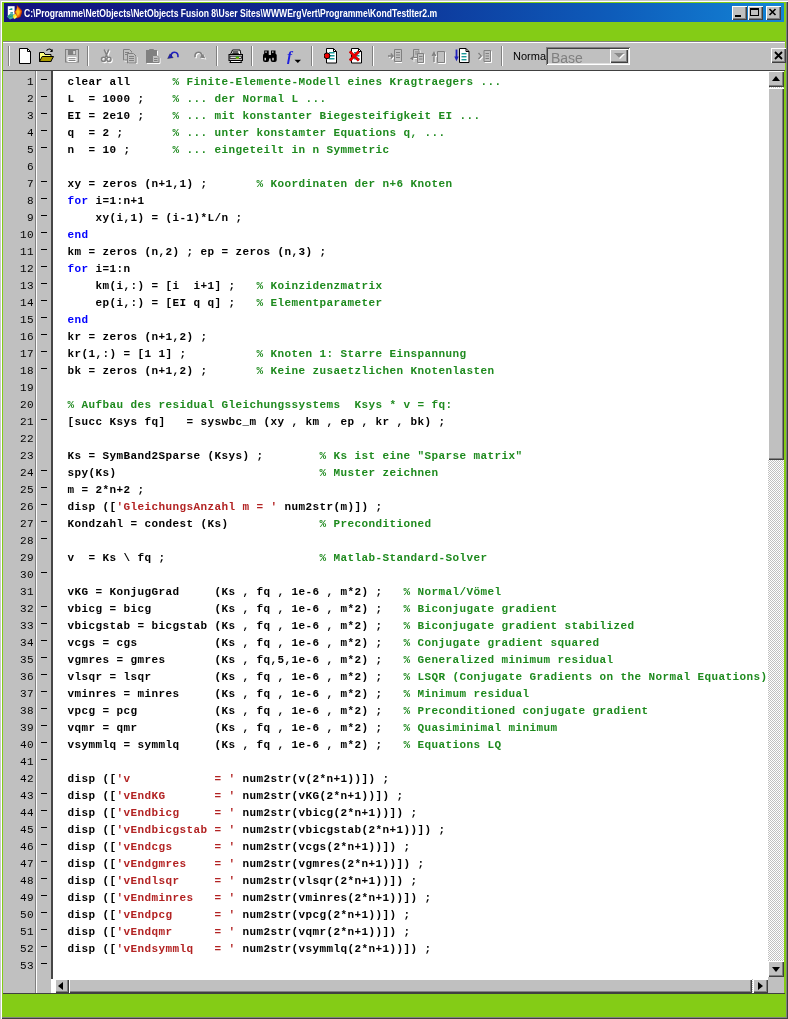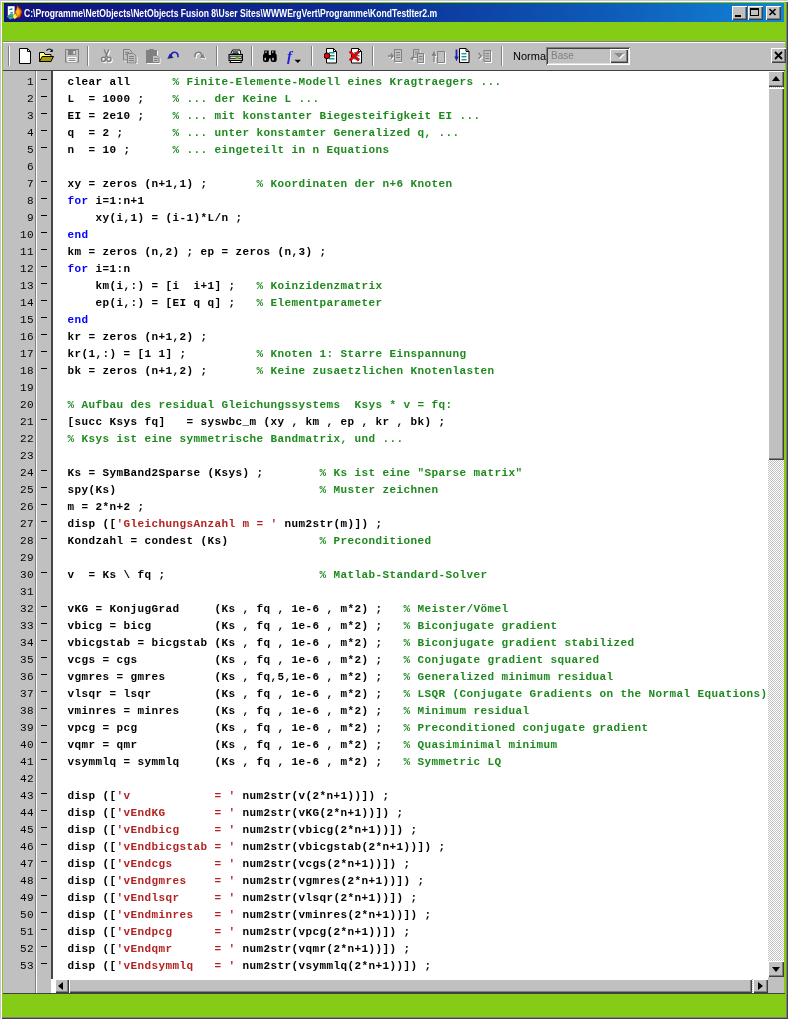--- a/index.html
+++ b/index.html
@@ -13,21 +13,21 @@
 .tbtn{position:absolute;top:3px;width:15px;height:14px;background:#c0c0c0;box-shadow:inset 1px 1px 0 #ffffff, inset -1px -1px 0 #404040, inset -2px -2px 0 #808080}
 #menubar{position:absolute;left:3px;top:22px;width:782px;height:19px;font-size:11.5px;color:#000}
 #menubar span{position:absolute;top:3px;white-space:pre}
 #menubar u{text-decoration:underline;text-underline-offset:1px}
 #mgroove{position:absolute;left:3px;top:41px;width:782px;height:2px;border-top:1px solid #808080;background:#fff}
 #toolbar{position:absolute;left:3px;top:43px;width:782px;height:27px;background:#c0c0c0}
 .tsep{position:absolute;top:3px;width:2px;height:20px;border-left:1px solid #808080;border-right:1px solid #fff}
 .ticon{position:absolute;top:5px;width:16px;height:16px}
 #stacklbl{position:absolute;left:510px;top:7px;font-size:11px;color:#000}
 #combo{position:absolute;left:543px;top:4px;width:84px;height:18px;background:#c0c0c0;box-shadow:inset 1px 1px 0 #808080, inset -1px -1px 0 #fff, inset 2px 2px 0 #404040, inset -2px -2px 0 #dfdfdf}
-#combo .txt{position:absolute;left:5px;top:3px;font-size:10px;color:#808080}
+#combo .txt{position:absolute;left:5px;top:3px;font-size:14px;color:#808080}
 #combo .btn{position:absolute;right:2px;top:2px;width:18px;height:14px;background:#c0c0c0;box-shadow:inset 1px 1px 0 #ffffff, inset -1px -1px 0 #404040, inset -2px -2px 0 #808080}
 #combo .btn i{position:absolute;left:5px;top:5px;border:5px solid transparent;border-top:5px solid #fff;border-bottom:none}
 #combo .btn b{position:absolute;left:4px;top:4px;border:5px solid transparent;border-top:5px solid #8a8a8a;border-bottom:none}
 #tclose{position:absolute;left:768px;top:5px;width:15px;height:15px;background:#c0c0c0;box-shadow:inset 1px 1px 0 #ffffff, inset -1px -1px 0 #404040, inset -2px -2px 0 #808080}
 
 #edtop{position:absolute;left:3px;top:70px;width:782px;height:1px;background:#404040}
 #gutter1{position:absolute;left:3px;top:71px;width:33px;height:922px;background:#c0c0c0;border-right:1px solid #808080}
 #gutter2{position:absolute;left:36px;top:71px;width:17px;height:922px;background:#c0c0c0;border-left:1px solid #fff;border-right:2px solid #464646}
 #codearea{position:absolute;left:53px;top:71px;width:715px;height:908px;background:#fff;overflow:hidden}
 pre{font-family:"Liberation Mono",monospace;font-size:11px;font-weight:bold;line-height:17px;letter-spacing:0.4px}
@@ -286,60 +286,59 @@
       </div>
       <div id="tclose"><svg width="15" height="15" viewBox="0 0 15 15">
           <path d="M4 4l7 7M11 4l-7 7" stroke="#000" stroke-width="1.8"></path>
         </svg></div>
     </div>
 <div id="edtop"></div>
 <div id="gutter1"></div>
 <div id="gutter2"></div>
 <div id="codearea">
       <pre id="code">clear all      <span class="c">% Finite-Elemente-Modell eines Kragtraegers ...</span>
-L  = 1000 ;    <span class="c">% ... der Keine L ...</span>
+L  = 1000 ;    <span class="c">% ... der Normal L ...</span>
 EI = 2e10 ;    <span class="c">% ... mit konstanter Biegesteifigkeit EI ...</span>
-q  = 2 ;       <span class="c">% ... unter konstamter Generalized q, ...</span>
-n  = 10 ;      <span class="c">% ... eingeteilt in n Equations</span>
+q  = 2 ;       <span class="c">% ... unter konstamter Equations q, ...</span>
+n  = 10 ;      <span class="c">% ... eingeteilt in n Symmetric</span>
 
 xy = zeros (n+1,1) ;       <span class="c">% Koordinaten der n+6 Knoten</span>
 <span class="k">for</span> i=1:n+1
     xy(i,1) = (i-1)*L/n ;
 <span class="k">end</span>
 km = zeros (n,2) ; ep = zeros (n,3) ;
 <span class="k">for</span> i=1:n
     km(i,:) = [i  i+1] ;   <span class="c">% Koinzidenzmatrix</span>
     ep(i,:) = [EI q q] ;   <span class="c">% Elementparameter</span>
 <span class="k">end</span>
 kr = zeros (n+1,2) ;
 kr(1,:) = [1 1] ;          <span class="c">% Knoten 1: Starre Einspannung</span>
 bk = zeros (n+1,2) ;       <span class="c">% Keine zusaetzlichen Knotenlasten</span>
 
 <span class="c">% Aufbau des residual Gleichungssystems  Ksys * v = fq:</span>
 [succ Ksys fq]   = syswbc_m (xy , km , ep , kr , bk) ;
-<span class="c">% Ksys ist eine symmetrische Bandmatrix, und ...</span>
 
 Ks = SymBand2Sparse (Ksys) ;        <span class="c">% Ks ist eine "Sparse matrix"</span>
 spy(Ks)                             <span class="c">% Muster zeichnen</span>
 m = 2*n+2 ;
 disp ([<span class="s">'GleichungsAnzahl m = '</span> num2str(m)]) ;
 Kondzahl = condest (Ks)             <span class="c">% Preconditioned</span>
 
 v  = Ks \ fq ;                      <span class="c">% Matlab-Standard-Solver</span>
 
-vKG = KonjugGrad     (Ks , fq , 1e-6 , m*2) ;   <span class="c">% Meister/Vömel</span>
+vKG = KonjugGrad     (Ks , fq , 1e-6 , m*2) ;   <span class="c">% Normal/Vömel</span>
 vbicg = bicg         (Ks , fq , 1e-6 , m*2) ;   <span class="c">% Biconjugate gradient</span>
 vbicgstab = bicgstab (Ks , fq , 1e-6 , m*2) ;   <span class="c">% Biconjugate gradient stabilized</span>
 vcgs = cgs           (Ks , fq , 1e-6 , m*2) ;   <span class="c">% Conjugate gradient squared</span>
 vgmres = gmres       (Ks , fq,5,1e-6 , m*2) ;   <span class="c">% Generalized minimum residual</span>
 vlsqr = lsqr         (Ks , fq , 1e-6 , m*2) ;   <span class="c">% LSQR (Conjugate Gradients on the Normal Equations)</span>
 vminres = minres     (Ks , fq , 1e-6 , m*2) ;   <span class="c">% Minimum residual</span>
 vpcg = pcg           (Ks , fq , 1e-6 , m*2) ;   <span class="c">% Preconditioned conjugate gradient</span>
 vqmr = qmr           (Ks , fq , 1e-6 , m*2) ;   <span class="c">% Quasiminimal minimum</span>
-vsymmlq = symmlq     (Ks , fq , 1e-6 , m*2) ;   <span class="c">% Symmetric LQ</span>
+vsymmlq = symmlq     (Ks , fq , 1e-6 , m*2) ;   <span class="c">% Equations LQ</span>
 
 disp ([<span class="s">'v            = '</span> num2str(v(2*n+1))]) ;
 disp ([<span class="s">'vEndKG       = '</span> num2str(vKG(2*n+1))]) ;
 disp ([<span class="s">'vEndbicg     = '</span> num2str(vbicg(2*n+1))]) ;
 disp ([<span class="s">'vEndbicgstab = '</span> num2str(vbicgstab(2*n+1))]) ;
 disp ([<span class="s">'vEndcgs      = '</span> num2str(vcgs(2*n+1))]) ;
 disp ([<span class="s">'vEndgmres    = '</span> num2str(vgmres(2*n+1))]) ;
 disp ([<span class="s">'vEndlsqr     = '</span> num2str(vlsqr(2*n+1))]) ;
 disp ([<span class="s">'vEndminres   = '</span> num2str(vminres(2*n+1))]) ;
 disp ([<span class="s">'vEndpcg      = '</span> num2str(vpcg(2*n+1))]) ;

